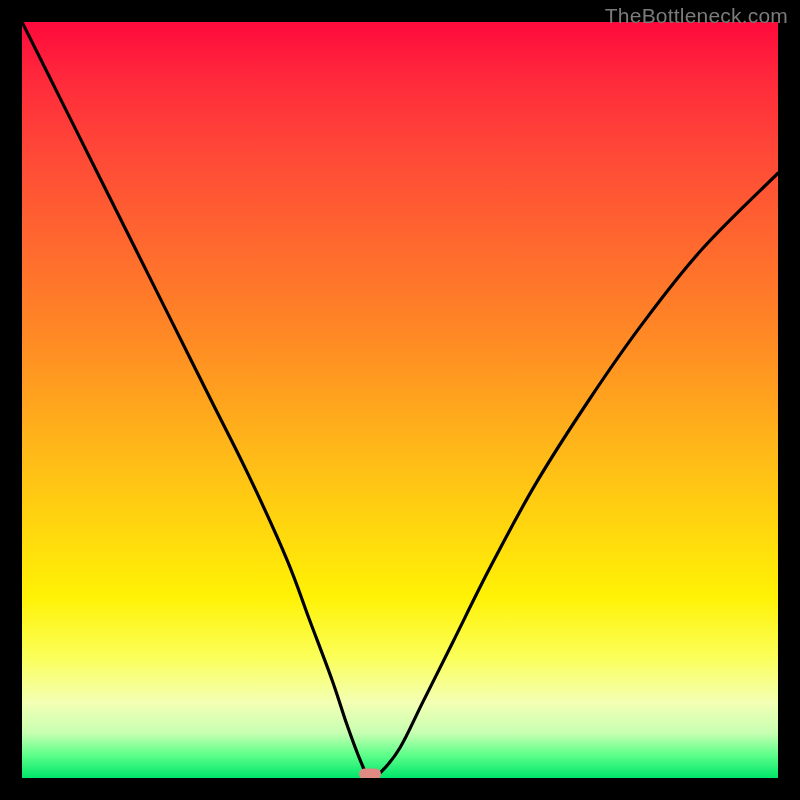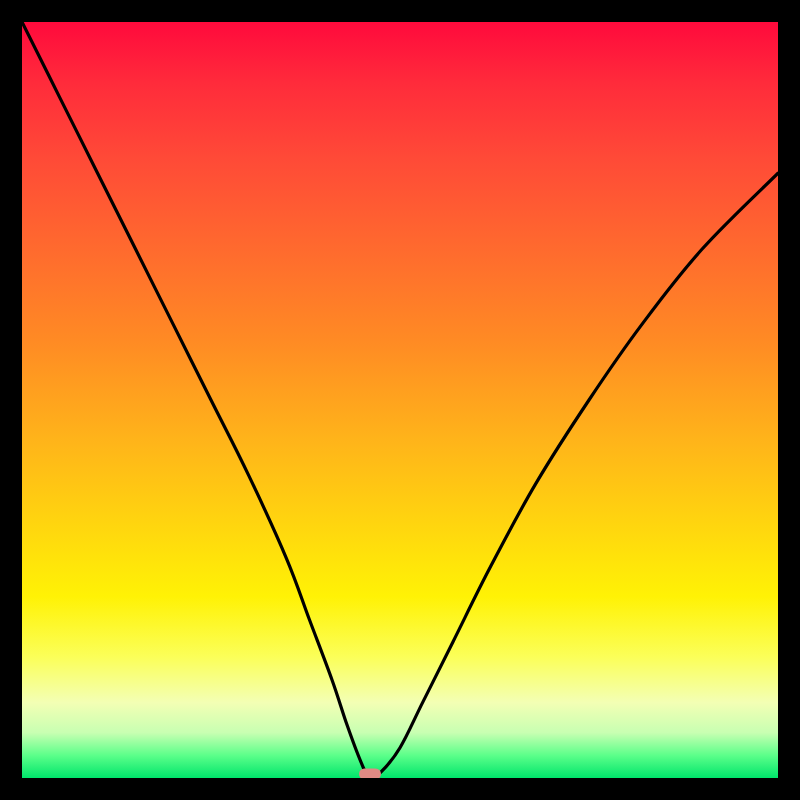--- a/index.html
+++ b/index.html
@@ -84,13 +84,14 @@
   <div class="plot-area">
     <div class="gradient"></div>
 
     <svg class="curve" viewBox="0 0 756 756" preserveAspectRatio="none">
       <path id="curve-path" class="curve-path" d="M 0.00 0.00 C 6.80 13.61, 24.19 48.38, 37.80 75.60 C 51.41 102.82, 61.99 123.98, 75.60 151.20 C 89.21 178.42, 99.79 199.58, 113.40 226.80 C 127.01 254.02, 137.59 275.18, 151.20 302.40 C 164.81 329.62, 175.39 350.78, 189.00 378.00 C 202.61 405.22, 213.19 425.02, 226.80 453.60 C 240.41 482.18, 253.71 510.90, 264.60 536.76 C 275.49 562.62, 279.12 575.47, 287.28 597.24 C 295.44 619.01, 303.16 638.67, 309.96 657.72 C 316.76 676.77, 319.91 688.38, 325.08 703.08 C 330.25 717.78, 334.61 729.84, 338.69 739.37 C 342.77 748.89, 344.09 754.09, 347.76 756.00 C 351.43 757.91, 353.66 755.40, 359.10 749.95 C 364.54 744.51, 370.52 738.28, 378.00 725.76 C 385.48 713.24, 391.15 699.45, 400.68 680.40 C 410.21 661.35, 418.67 644.41, 430.92 619.92 C 443.17 595.43, 453.75 572.90, 468.72 544.32 C 483.69 515.74, 496.39 491.10, 514.08 461.16 C 531.77 431.22, 547.95 406.58, 567.00 378.00 C 586.05 349.42, 599.51 329.62, 619.92 302.40 C 640.33 275.18, 655.91 254.02, 680.40 226.80 C 704.89 199.58, 742.39 164.81, 756.00 151.20"></path>
     </svg>
 
     <div id="min-marker" class="minimum-marker" style="left: 347.76px; top: 752px; background: rgb(224, 138, 132);"></div>
   </div>
 
+  <div class="watermark">TheBottleneck.com</div>
 </div>
 
 </body></html>

